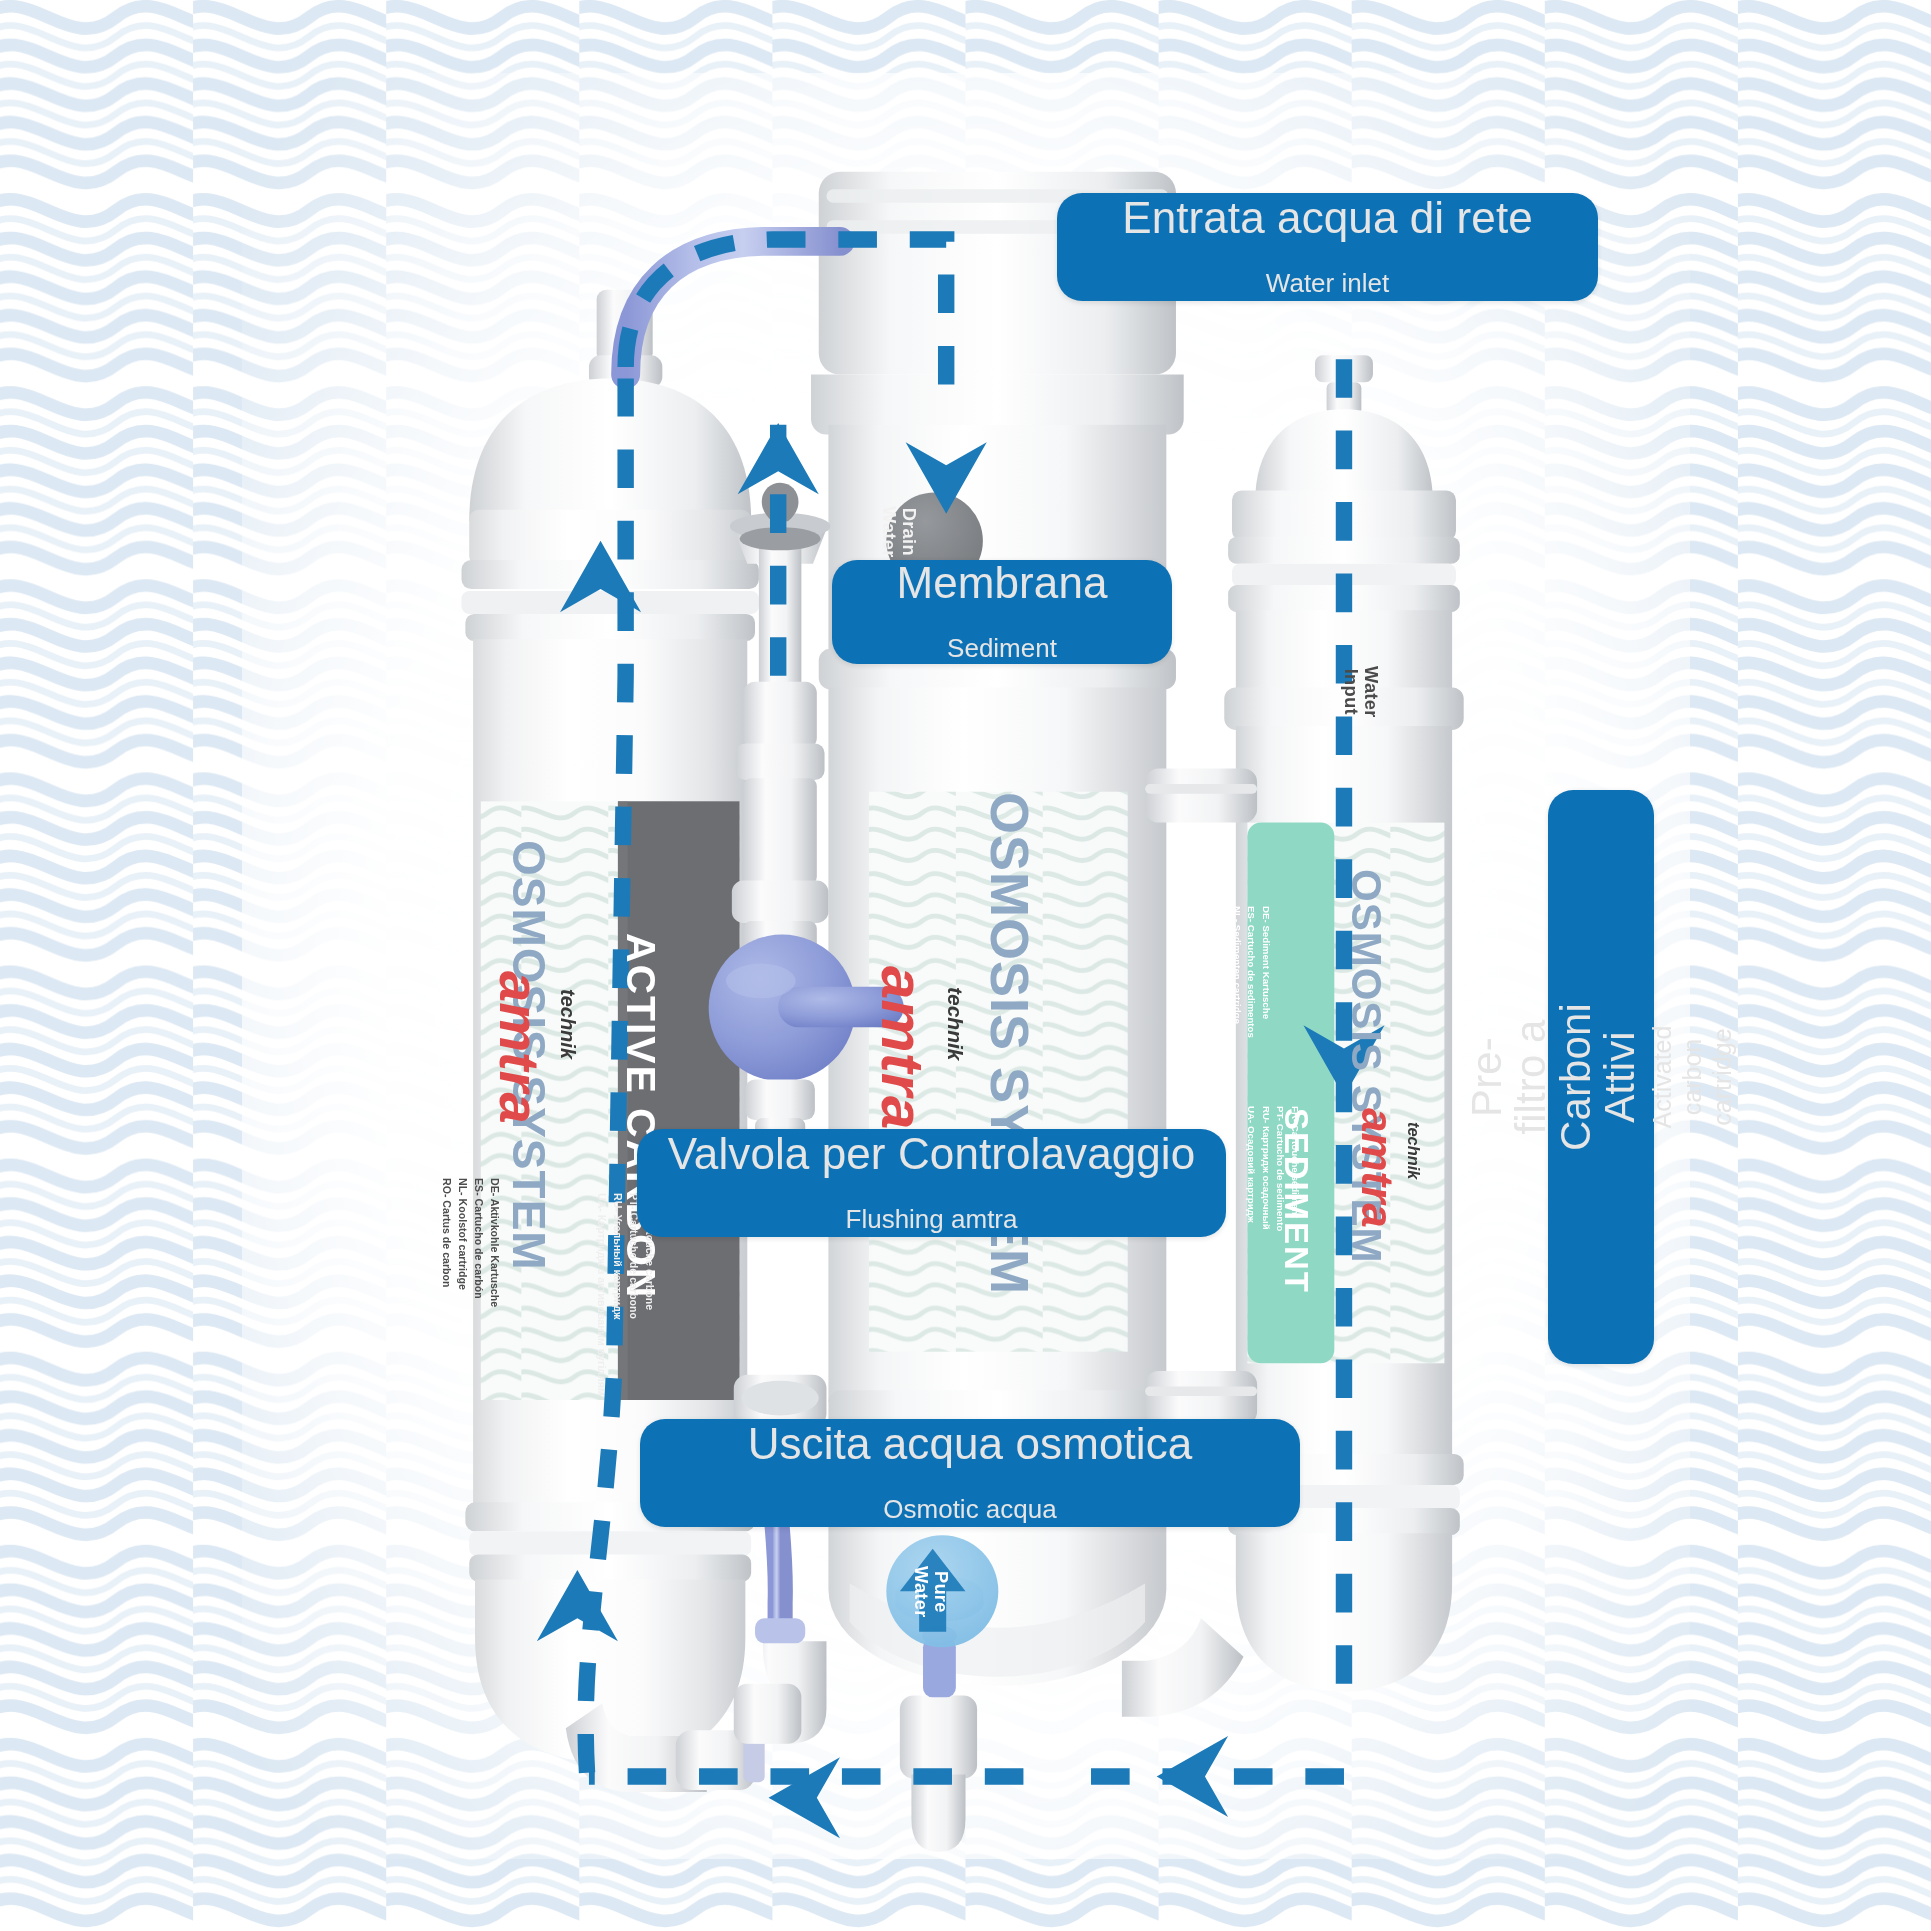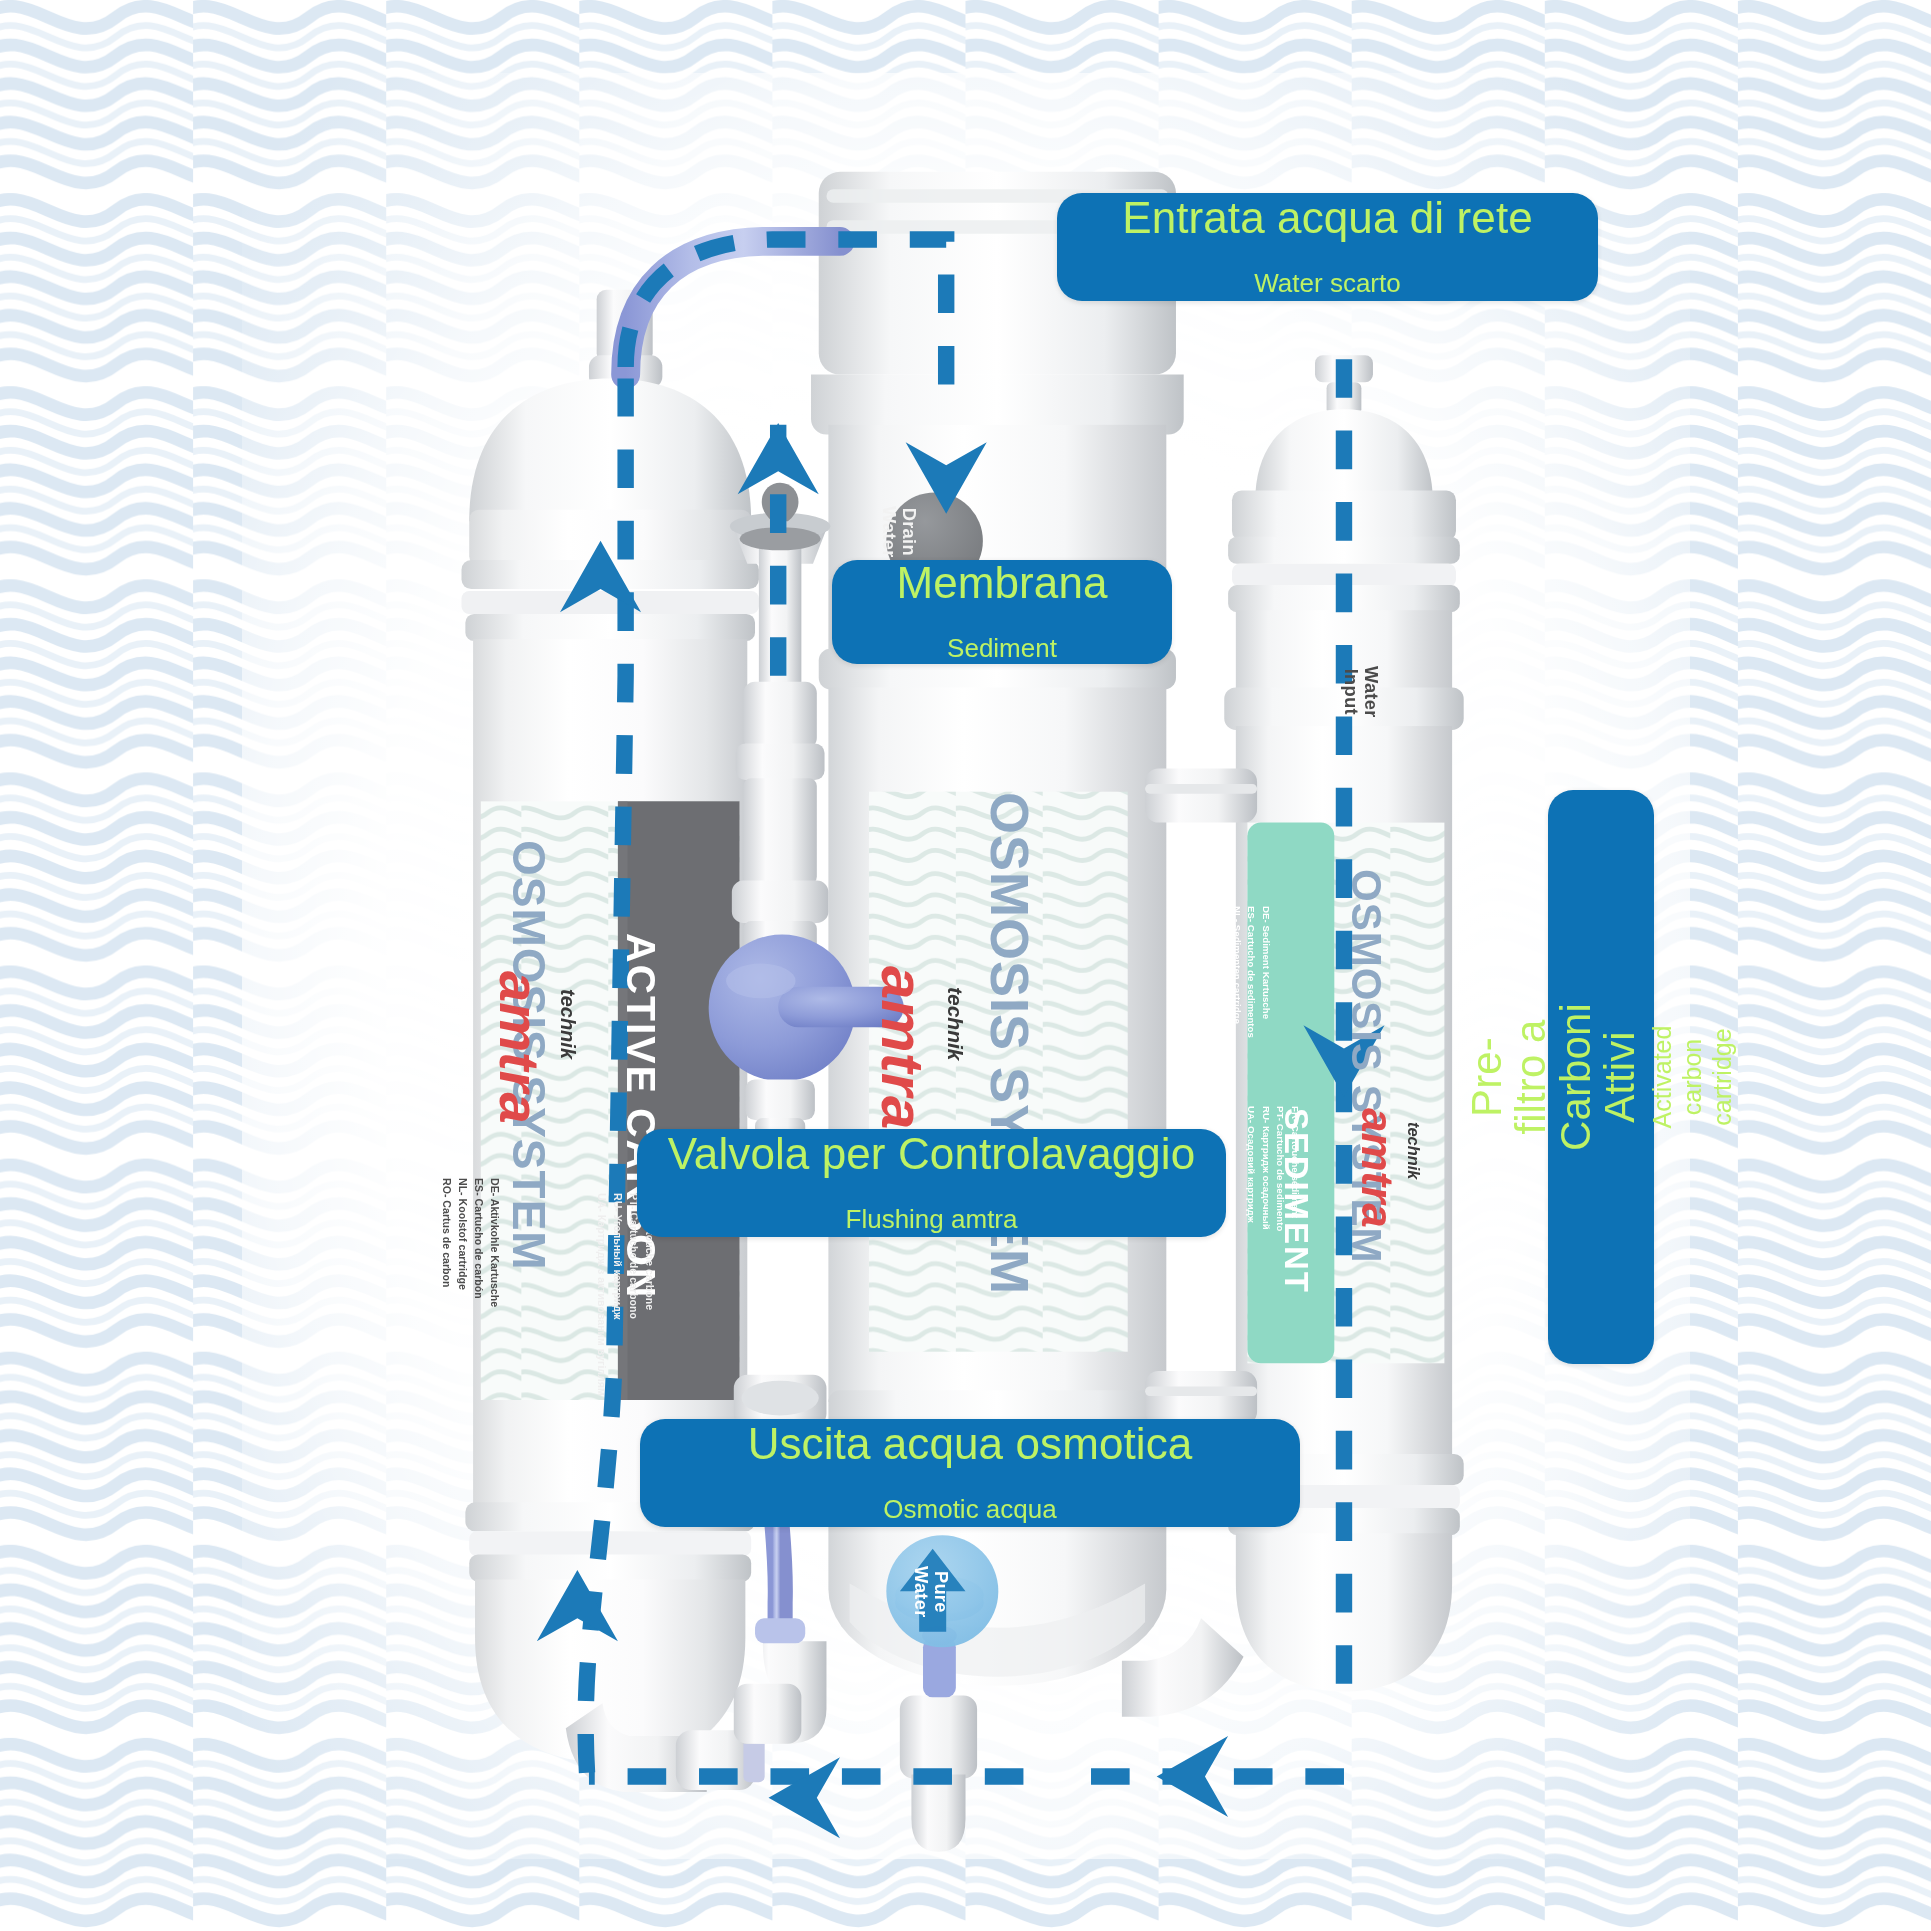--- a/index.html
+++ b/index.html
@@ -41,21 +41,21 @@
   }
 
   
   #device { position: absolute; inset: 0; z-index: 2; }
 
   
   .callout {
     position: absolute;
     background: #0d72b5;
     border-radius: 25px;
-    color: #bef264;
+    color: #e5e5e5;
     text-align: center;
     z-index: 40;
     box-shadow: 0 1.9px 5.8px rgba(0,0,0,0.10);
     box-sizing: border-box;
     display: flex;
     flex-direction: column;
     justify-content: center;
     align-items: center;
     gap: 21px;
   }
@@ -496,21 +496,21 @@
 
   <div class="hw-text" id="hw-water-input">Water
 Input</div>
   <div class="hw-text" id="hw-drain-water">Drain
 Water</div>
   <div class="hw-text" id="hw-pure-water">Pure
 Water</div>
 
   <div class="callout" id="co-inlet">
     <div class="it">Entrata acqua di rete</div>
-    <div class="en">Water scarto</div>
+    <div class="en">Water inlet</div>
   </div>
 
   <div class="callout" id="co-membrane">
     <div class="it">Membrana</div>
     <div class="en">Sediment</div>
   </div>
 
 
   <div class="callout" id="co-flush">
     <div class="it">Valvola per Controlavaggio</div>

